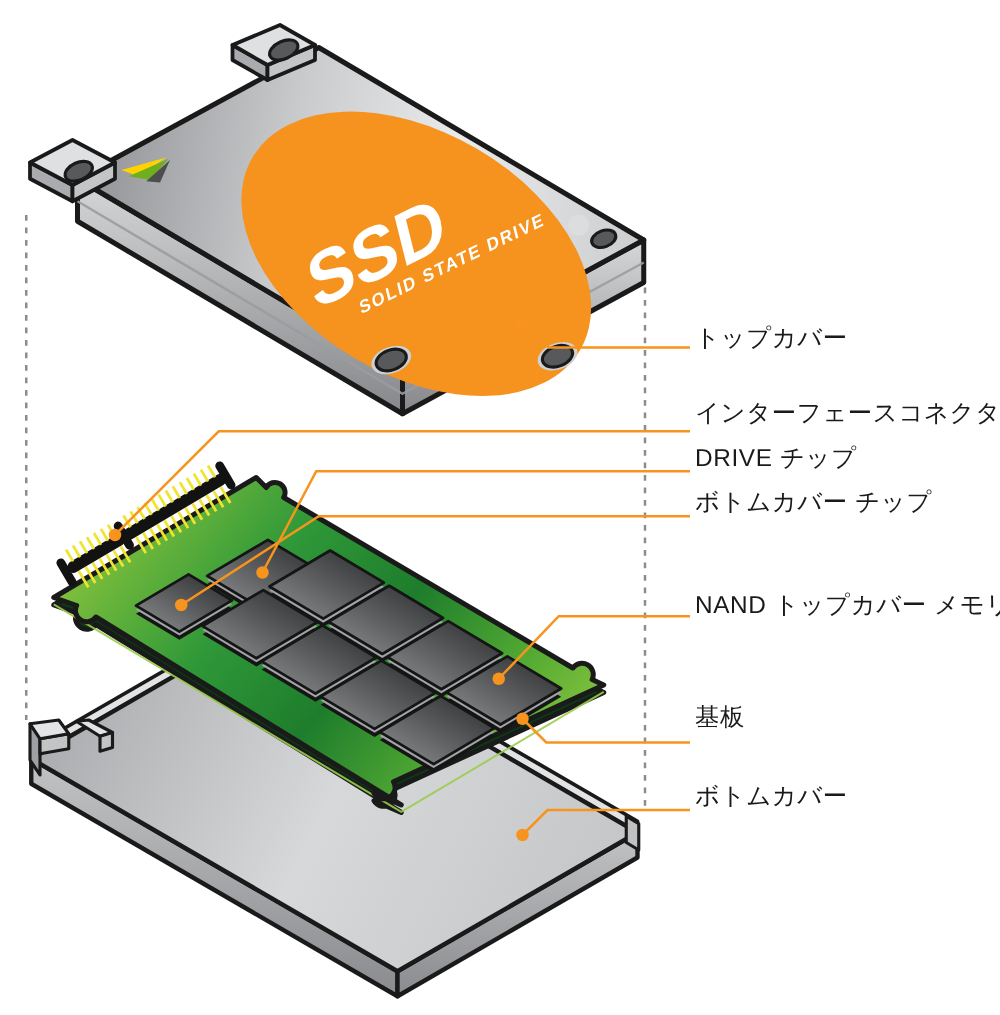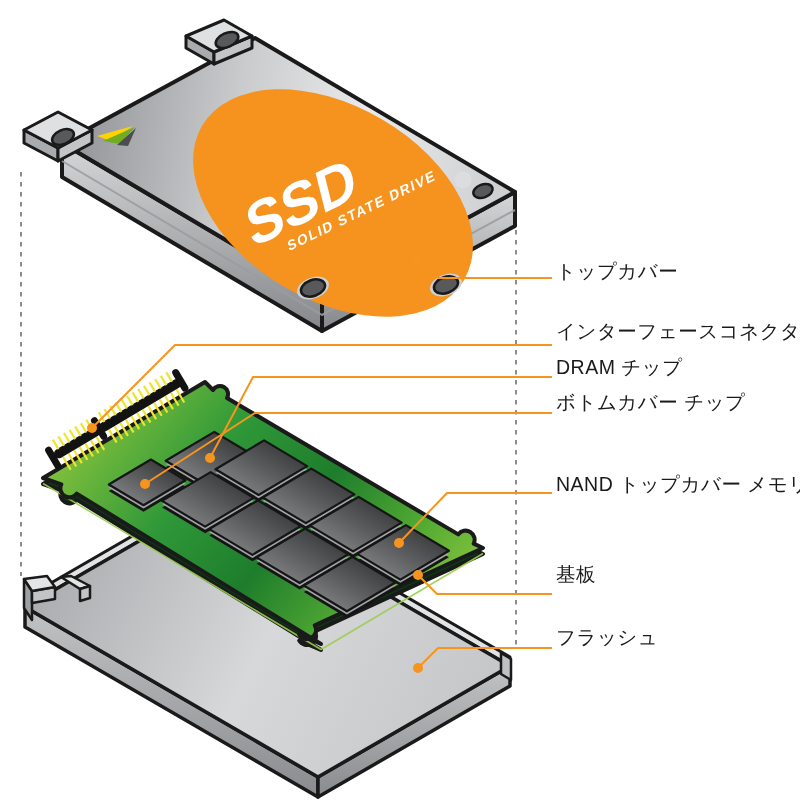--- a/index.html
+++ b/index.html
@@ -250,19 +250,19 @@
         <g>
           <polyline points="418,668 438,648 552,648" fill="none" stroke="#F7941E" stroke-width="2"></polyline>
           <circle cx="418" cy="668" r="5" fill="#F7941E"></circle>
         </g>
       </g>
 </svg>
 
 <div class="labels">
   <div class="label" style="top:260px">トップカバー</div>
   <div class="label" style="top:320px">インターフェースコネクタ</div>
-  <div class="label" style="top:356px">DRAM チップ</div>
+  <div class="label" style="top:356px">DRIVE チップ</div>
   <div class="label" style="top:391px">ボトムカバー チップ</div>
   <div class="label" style="top:473px">NAND トップカバー メモリ</div>
   <div class="label" style="top:563px">基板</div>
-  <div class="label" style="top:626px">フラッシュ</div>
+  <div class="label" style="top:626px">ボトムカバー</div>
 </div>
 </div>
 
 </body></html>

